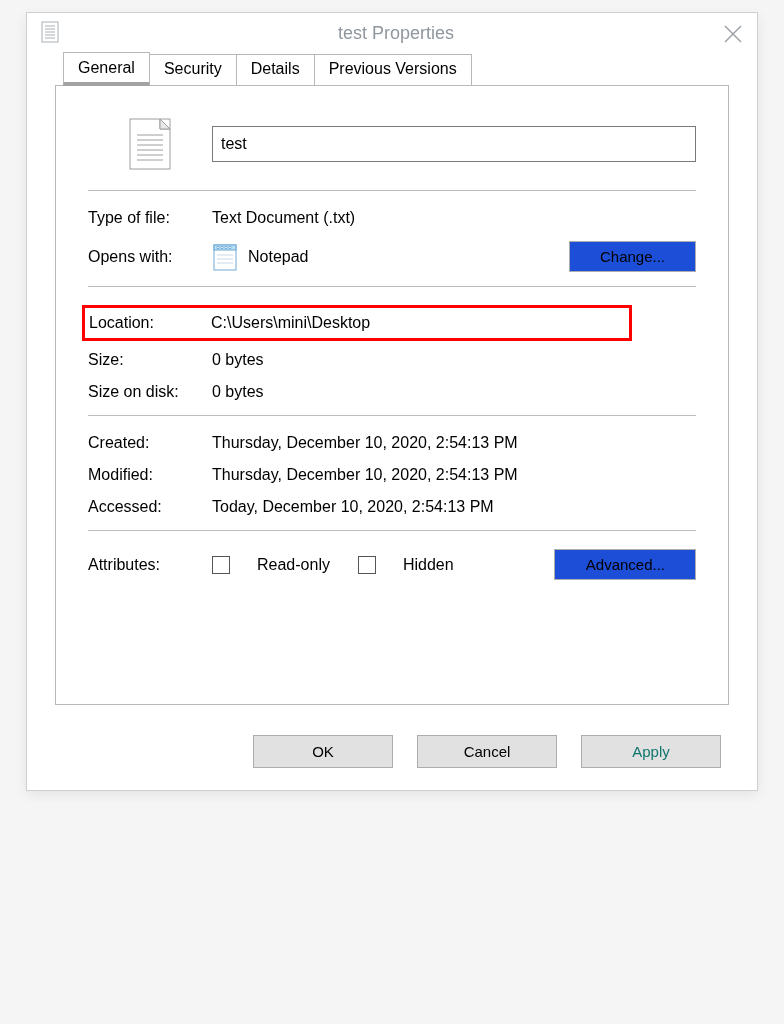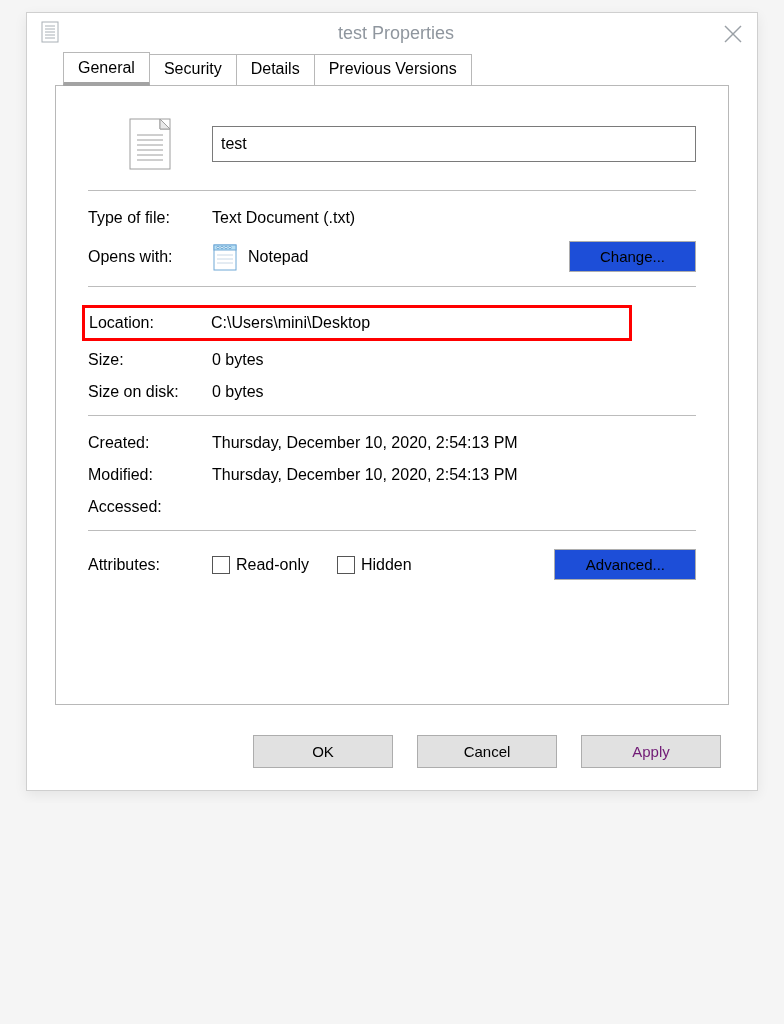--- a/index.html
+++ b/index.html
@@ -113,38 +113,38 @@
   .red-highlight .label-col { width: 122px; }
   .checkbox {
     width: 16px;
     height: 16px;
     border: 1px solid #555;
     display: inline-block;
     margin-right: 6px;
     vertical-align: middle;
     background:#fff;
   }
-  .cb-label { margin-right: 28px; font-size:16px; display:inline-flex; align-items:center;}
+  .cb-label { margin-right: 28px; font-size:16px; display:inline-flex; align-items:center;gap:21px;}
   .footer {
     display: flex;
     justify-content: flex-end;
     padding: 10px 36px 22px 0;
     gap: 24px;
   }
   .footer button {
     background: #e1e1e1;
     border: 1px solid #adadad;
     font-size: 15px;
     padding: 7px 0;
     width: 140px;
     font-family: inherit;
     cursor: pointer;
   }
   .footer button.disabled {
-    color: #701a75;
+    color: #0f766e;
     cursor: default;
   }
   .opens-row .change-btn { margin-left:auto; }
   .attr-row .advanced-btn { margin-left:auto;padding-left:31px; }
   .notepad-icon { margin-right: 10px; }
   .first-row { margin-top:6px; margin-bottom:20px;}
 </style>
 </head>
 <body>
 
@@ -247,20 +247,21 @@
     <div class="row">
       <div class="label-col">Created:</div>
       <div class="value-col">Thursday, December 10, 2020, 2:54:13 PM</div>
     </div>
     <div class="row">
       <div class="label-col">Modified:</div>
       <div class="value-col">Thursday, December 10, 2020, 2:54:13 PM</div>
     </div>
     <div class="row">
       <div class="label-col">Accessed:</div>
+      <div class="value-col">Today, December 10, 2020, 2:54:13 PM</div>
     </div>
 
     <hr class="hr">
 
     <div class="row attr-row">
       <div class="label-col">Attributes:</div>
       <div class="value-col">
         <span class="cb-label">
           <span class="checkbox"></span>
           <span>Read-only</span>

